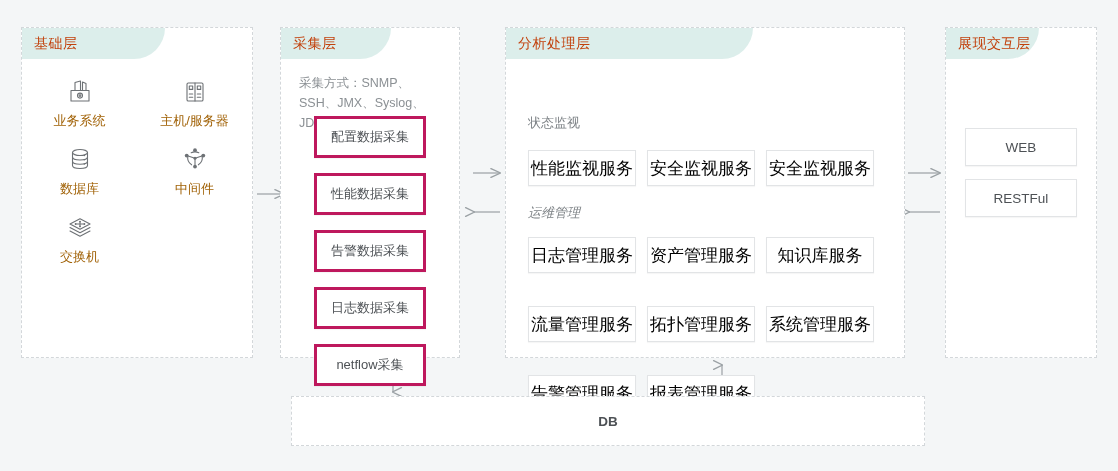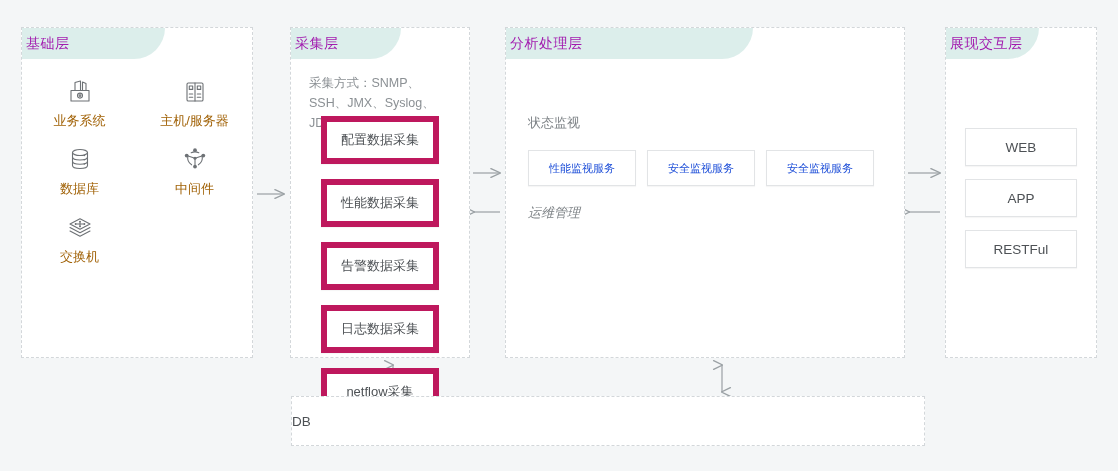--- a/index.html
+++ b/index.html
@@ -22,23 +22,23 @@
     box-sizing:border-box;
   }
   .panel-head{
     position:absolute;left:0;top:0;
     height:31px;width:62%;
     background:#dceeeb;
     border-bottom-right-radius:34px;
     display:flex;align-items:center;
   }
   .panel-head .ttl{
-    margin-left:4px;
+    margin-left:12px;
     font-size:14px;
-    color:#a21caf;
+    color:#c2410c;
     letter-spacing:.5px;
     white-space:nowrap;
   }
 
   
   #panel-base{left:21px;top:27px;width:232px;height:331px;}
   .icon-grid{
     position:absolute;left:0;top:44px;width:100%;
     display:flex;flex-wrap:wrap;
   }
@@ -49,68 +49,68 @@
   }
   .icon-cell .glyph{height:38px;display:flex;align-items:center;justify-content:center;}
   .icon-cell .cap{
     font-size:13px;color:#a16207;margin-top:2px;white-space:nowrap;
   }
   .ico{display:block;}
   .ico *{stroke:#6d7175;fill:none;stroke-width:1.1;stroke-linejoin:round;stroke-linecap:round;}
   .ico .fl{fill:#6d7175;stroke:none;}
 
   
-  #panel-collect{left:290px;top:27px;width:180px;height:331px;}
+  #panel-collect{left:280px;top:27px;width:180px;height:331px;}
   .hint{
     position:absolute;left:18px;top:45px;width:146px;
     font-size:12.5px;line-height:20px;color:#8b9094;
   }
   .boxlist{position:absolute;left:0;top:88px;width:100%;}
   .obox{
     margin:0 auto 15px auto;
     width:106px;height:36px;
-    background:#fff;border:6px solid #be185d;
+    background:#fff;border:3px solid #be185d;
     box-shadow:0 1px 1px rgba(0,0,0,.035);
     display:flex;align-items:center;justify-content:center;
     font-size:13px;color:#4d5155;white-space:nowrap;
   }
 
   
   #panel-analysis{left:505px;top:27px;width:400px;height:331px;}
   .grp-label{
     position:absolute;left:22px;font-size:13px;color:#7c8185;
   }
   #grp-status{top:86px;}
   #grp-ops{top:176px;font-style:italic;}
   .srv-grid{position:absolute;left:22px;width:358px;display:flex;flex-wrap:wrap;gap:0;}
   #srv-status{top:122px;}
   #srv-ops{top:209px;}
   .sbox{
     width:108px;height:36px;margin:0 11px 33px 0;
     background:#fff;border:1px solid #e2e4e6;
     box-shadow:0 1px 1px rgba(0,0,0,.035);
     display:flex;align-items:center;justify-content:center;
-    font-size:11px;color:#1d4ed8;white-space:nowrap;box-sizing:border-box;
+    font-size:17px;color:#000000;white-space:nowrap;box-sizing:border-box;
   }
 
   
   #panel-present{left:945px;top:27px;width:152px;height:331px;}
   #present-list{position:absolute;left:0;top:95px;width:100%;}
   .pbox{
     margin:5px auto 13px auto;
     width:110px;height:36px;
     background:#fff;border:1px solid #e2e4e6;
     box-shadow:0 1px 1px rgba(0,0,0,.035);
     display:flex;align-items:center;justify-content:center;
     font-size:13.5px;color:#4d5155;white-space:nowrap;
   }
 
   
   #panel-db{left:291px;top:396px;width:634px;height:50px;
-    display:flex;align-items:center;}
+    display:flex;align-items:center;justify-content:center;font-weight:bold;}
   #panel-db .dbtxt{font-size:13.5px;color:#4d5155;}
 
   
   .arrow-layer{position:absolute;left:0;top:0;width:1118px;height:471px;pointer-events:none;}
 </style>
 </head>
 <body>
 
 <div id="stage">
 
@@ -258,29 +258,38 @@
     </div>
 
     <div class="grp-label" id="grp-status">状态监视</div>
     <div class="srv-grid" id="srv-status">
       <div class="sbox">性能监视服务</div>
       <div class="sbox">安全监视服务</div>
       <div class="sbox">安全监视服务</div>
     </div>
 
     <div class="grp-label" id="grp-ops">运维管理</div>
+    <div class="srv-grid" id="srv-ops">
+      <div class="sbox">日志管理服务</div>
+      <div class="sbox">资产管理服务</div>
+      <div class="sbox">知识库服务</div>
+      <div class="sbox">流量管理服务</div>
+      <div class="sbox">拓扑管理服务</div>
+      <div class="sbox">系统管理服务</div>
+      <div class="sbox">告警管理服务</div>
+      <div class="sbox">报表管理服务</div>
+    </div>
   </section>
 
   <section class="panel" id="panel-present">
     <div class="panel-head">
       <span class="ttl">展现交互层</span>
     </div>
     <div id="present-list">
       <div class="pbox">WEB</div>
-      <div class="pbox">APP</div>
       <div class="pbox">RESTFul</div>
     </div>
   </section>
 
   <section class="panel" id="panel-db">
     <span class="dbtxt">DB</span>
   </section>
 
 </div>
 

